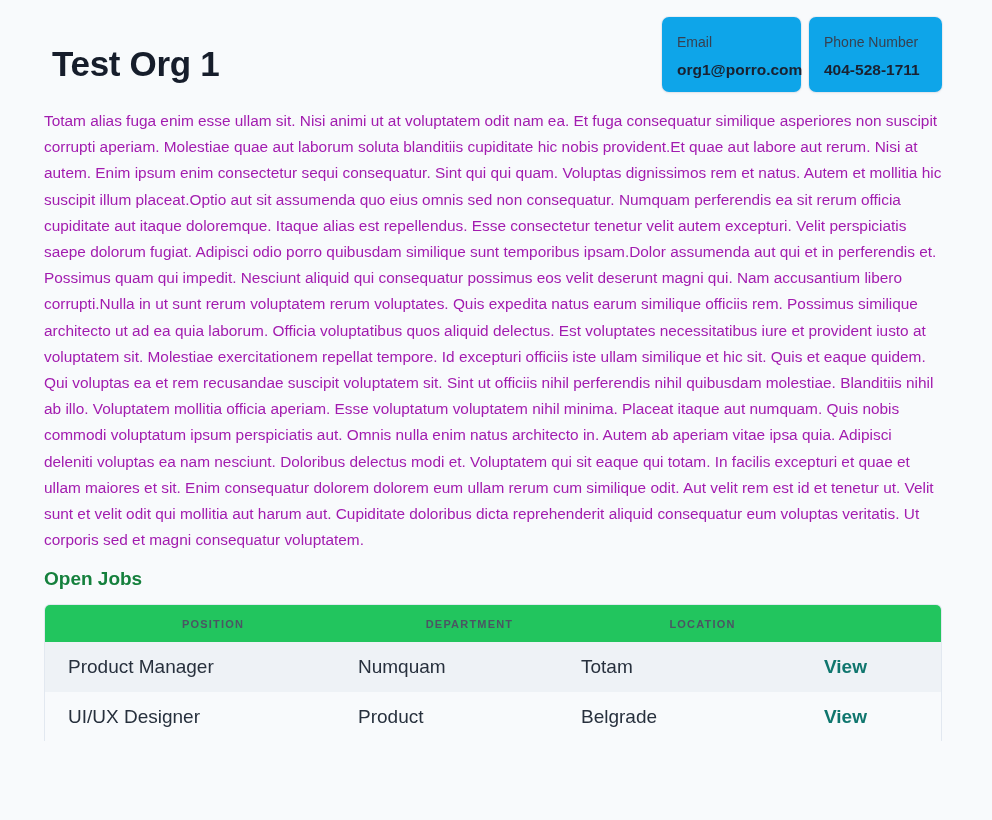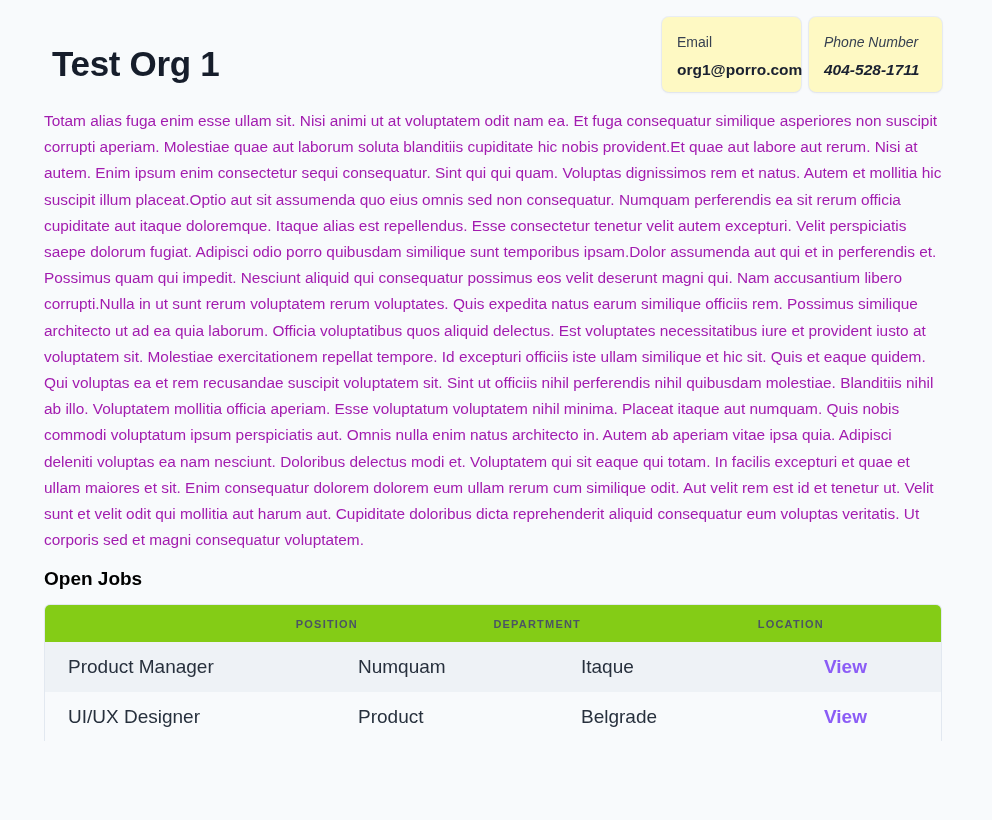--- a/index.html
+++ b/index.html
@@ -31,28 +31,28 @@
       letter-spacing: -0.3px;
     }
     .contact-cards {
       position: absolute;
       right: 0;
       top: 17px;
       display: flex;
       gap: 8px;
     }
     .contact-card {
-      background: #fef9c3;
+      background: #0ea5e9;
       border-radius: 7px;
       box-shadow: 0 1px 3px rgba(15, 23, 42, 0.06), 0 0 0 1px rgba(226, 232, 240, 0.6);
       padding: 17px 15px 13px 15px;
       height: 45px;
     }
     .contact-card.email { width: 109px; }
-    .contact-card.phone { width: 103px; font-style: italic; }
+    .contact-card.phone { width: 103px; }
     .contact-label {
       font-size: 14px;
       color: #374151;
       line-height: 17px;
     }
     .contact-value {
       margin-top: 9px;
       font-size: 15.5px;
       font-weight: 700;
       color: #1a2130;
@@ -63,60 +63,60 @@
       margin: 4px 0 0 0;
       width: 898px;
       font-size: 15.4px;
       line-height: 26.2px;
       color: #a21caf;
     }
     .section-title {
       margin: 14px 0 0 0;
       font-size: 19px;
       font-weight: 700;
-      color: #000000;
+      color: #15803d;
       line-height: 24px;
     }
     .jobs-table-wrap {
       margin-top: 13px;
       width: 896px;
       border: 1px solid #e2e8f0;
       border-bottom: none;
       border-radius: 6px 6px 0 0;
       overflow: hidden;
       background: #f8fafc;
     }
     table.jobs {
       width: 100%;
       border-collapse: collapse;
     }
     table.jobs th {
-      text-align: right;
+      text-align: center;
       font-size: 11px;
       font-weight: 700;
       letter-spacing: 1.2px;
       color: #4b5563;
       height: 37px;
       padding: 0;
-      background: #84cc16;
+      background: #22c55e;
     }
     table.jobs td {
       height: 49.5px;
       padding: 0;
       font-size: 19px;
       color: #27303d;
     }
     table.jobs tr.row-odd td { background: #eef2f6; }
     table.jobs tr.row-even td { background: #f8fafc; }
     .col-pos { width: 290px; padding-left: 23px !important; }
     .col-dept { width: 223px; margin-top: 8px; }
     .col-loc { width: 243px; }
     .col-act { }
     .view-link {
-      color: #8b5cf6;
+      color: #0f766e;
       font-weight: 700;
       text-decoration: none;
       cursor: pointer;
     }
   </style>
 </head>
 <body>
 
 <div class="page">
 
@@ -146,21 +146,21 @@
           <th class="col-pos">POSITION</th>
           <th class="col-dept">DEPARTMENT</th>
           <th class="col-loc">LOCATION</th>
           <th class="col-act"></th>
         </tr>
       </thead>
       <tbody>
         <tr class="row-odd">
           <td class="col-pos">Product Manager</td>
           <td class="col-dept">Numquam</td>
-          <td class="col-loc">Itaque</td>
+          <td class="col-loc">Totam</td>
           <td class="col-act">
             <a class="view-link">View</a>
           </td>
         </tr>
         <tr class="row-even">
           <td class="col-pos">UI/UX Designer</td>
           <td class="col-dept">Product</td>
           <td class="col-loc">Belgrade</td>
           <td class="col-act">
             <a class="view-link">View</a>

